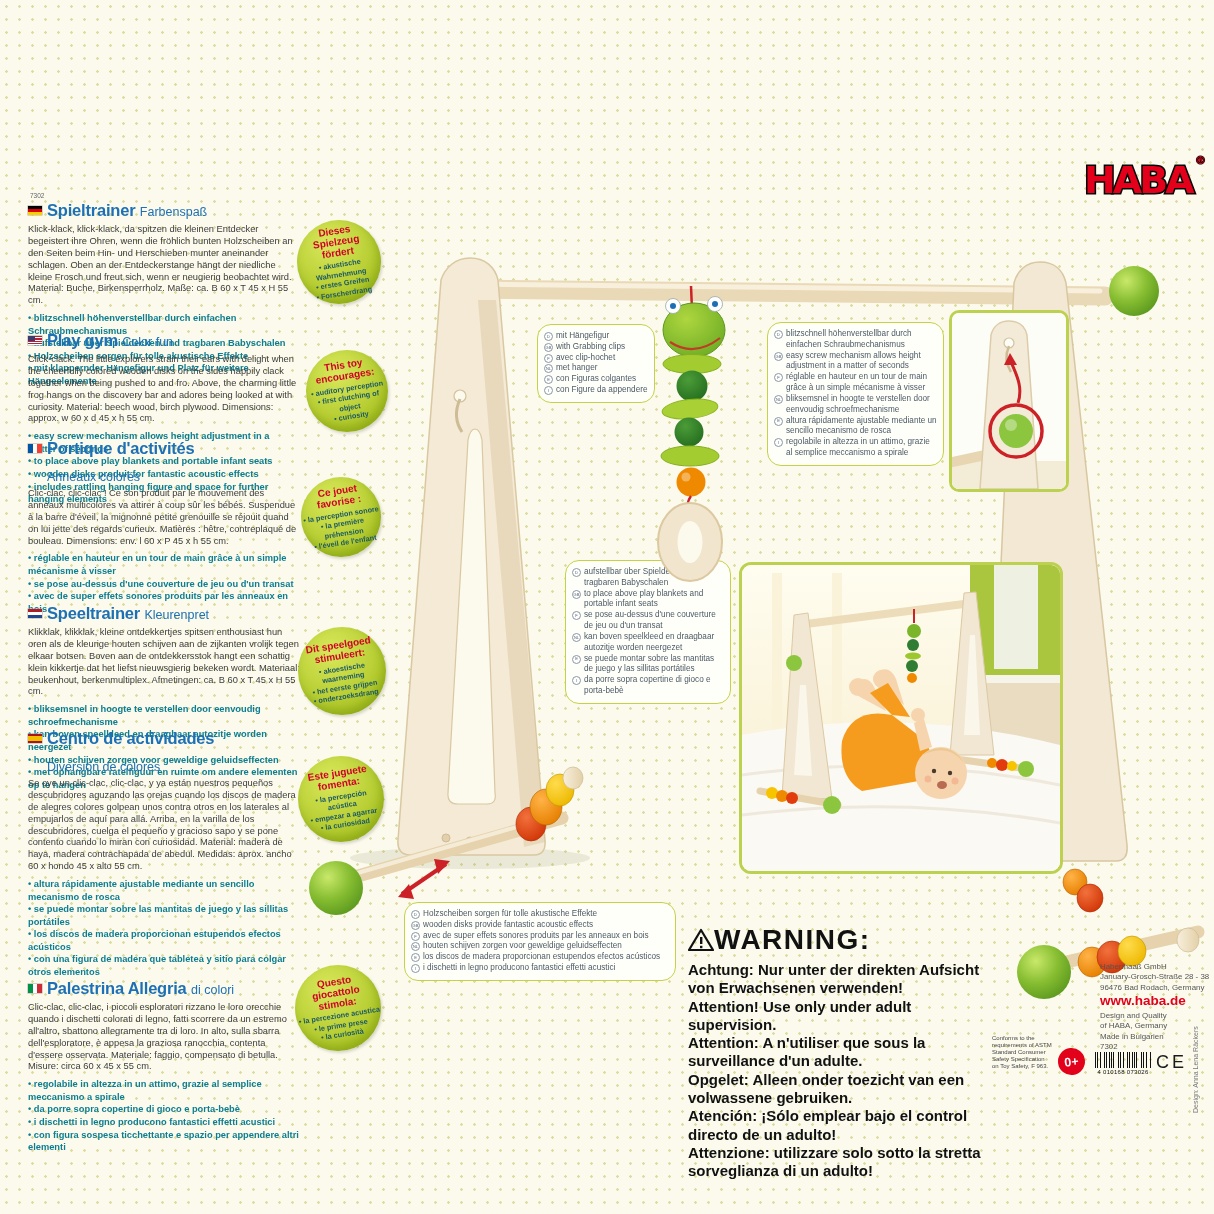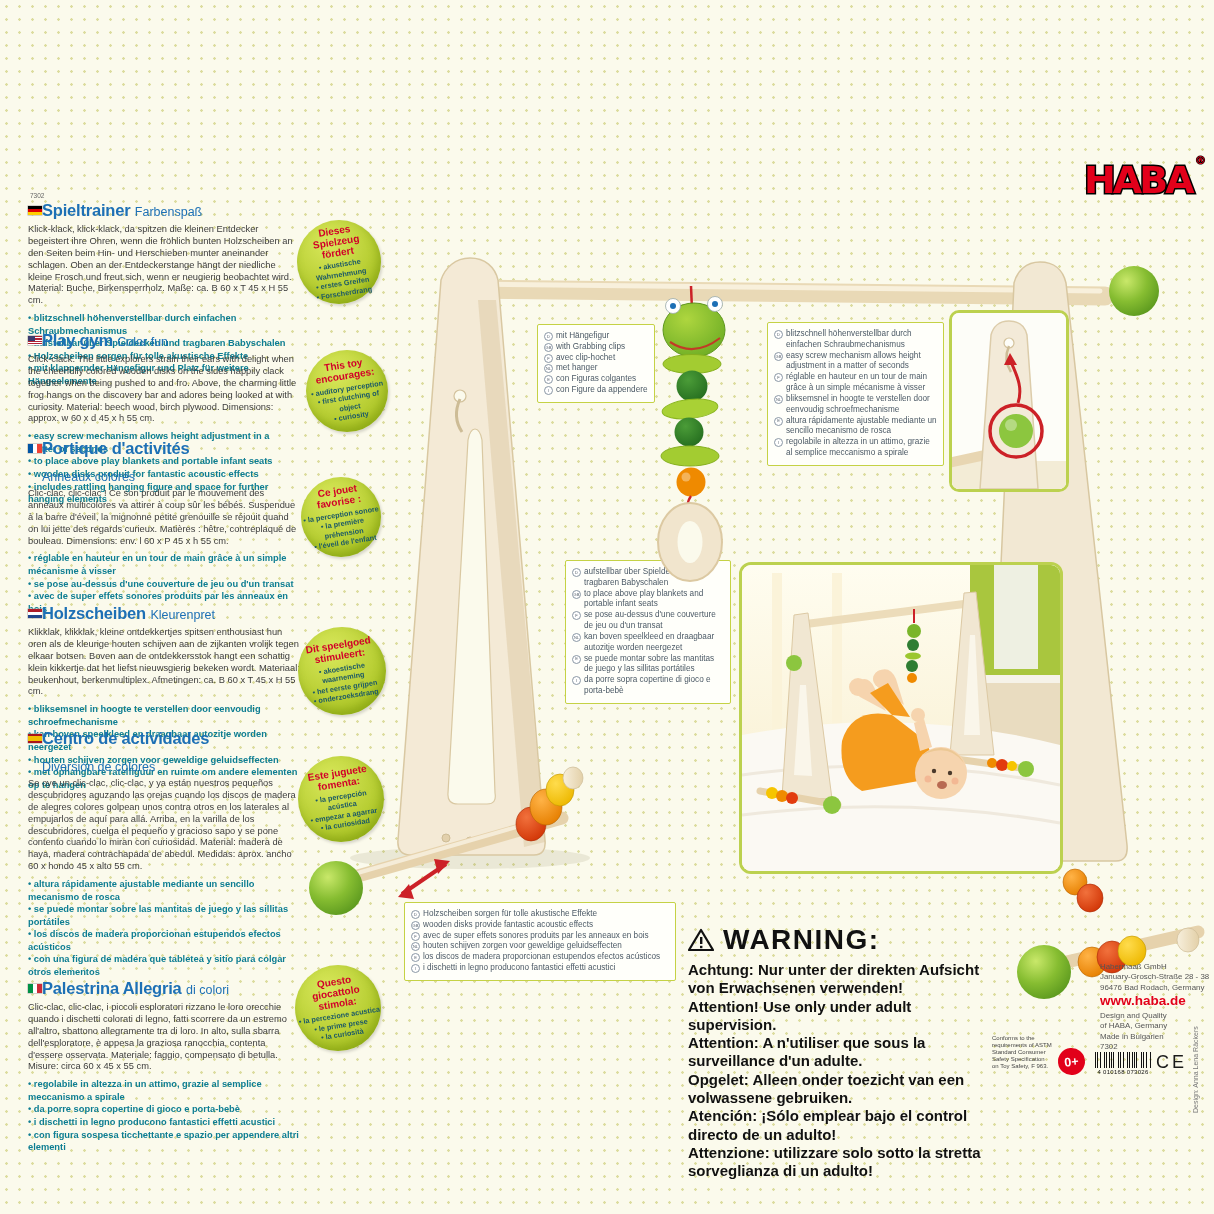--- a/index.html
+++ b/index.html
@@ -9,21 +9,21 @@
     --brand-red:#e2001a; --wood:#f3e9d4; --wood-edge:#d9c8a2;
   }
   *{box-sizing:border-box;}
   body{margin:0;font-family:"Liberation Sans",sans-serif;}
   .page{position:relative;width:1214px;height:1214px;overflow:hidden;
     background-color:var(--page-bg);
     background-image:radial-gradient(circle,var(--dot) 1.1px,rgba(0,0,0,0) 1.5px);
     background-size:13px 13px;}
   
   .section{position:absolute;left:28px;width:272px;}
-  .sec-head{display:flex;align-items:flex-start;}
+  .sec-head{display:flex;align-items:flex-start;gap:5px;}
   .flag{width:14px;height:9px;margin-top:4px;flex:0 0 auto;position:relative;box-shadow:0 0 0 .5px #aaa;}
   .flag-de{background:linear-gradient(#000 33%,#dd0000 33% 66%,#ffce00 66%);}
   .flag-us{background:repeating-linear-gradient(180deg,#b22234 0 1.2px,#fff 1.2px 2.4px);}
   .flag-us::after{content:"";position:absolute;left:0;top:0;width:6.5px;height:5px;background:#3c3b6e;}
   .flag-fr{background:linear-gradient(90deg,#0055a4 33%,#fff 33% 66%,#ef4135 66%);}
   .flag-nl{background:linear-gradient(#ae1c28 33%,#fff 33% 66%,#21468b 66%);}
   .flag-es{background:linear-gradient(#aa151b 25%,#f1bf00 25% 75%,#aa151b 75%);}
   .flag-it{background:linear-gradient(90deg,#009246 33%,#fff 33% 66%,#ce2b37 66%);}
   .sec-title{color:var(--title-blue);font-weight:bold;font-size:16.5px;letter-spacing:-.2px;line-height:1.05;}
   .sec-sub{color:var(--title-blue);font-size:12.5px;font-weight:normal;}
@@ -35,30 +35,30 @@
   
   .badge{position:absolute;border-radius:50%;
     background:radial-gradient(circle at 38% 28%,var(--badge-light),var(--badge-dark) 80%);
     box-shadow:inset -3px -5px 9px rgba(95,125,0,.35),1.5px 2px 3px rgba(0,0,0,.15);
     display:flex;align-items:center;justify-content:center;}
   .badge-inner{transform:rotate(-9deg);text-align:center;width:96%;}
   .badge-title{color:var(--badge-red);font-weight:bold;font-size:10px;line-height:1.08;}
   .badge-items{margin:2px 0 0;padding:0;list-style:none;font-size:7.3px;font-weight:bold;color:var(--badge-item);line-height:1.3;}
   .badge-items li::before{content:"• ";}
   
-  .callout{position:absolute;background:#fffffa;border:1.5px solid var(--callout-border);border-radius:2px;padding:6px;}
+  .callout{position:absolute;background:#fffffa;border:1.5px solid var(--callout-border);border-radius:14px;padding:6px;}
   .callout ul{margin:0;padding:0;list-style:none;}
   .callout li{font-size:8.2px;color:var(--callout-text);line-height:1.32;display:flex;gap:3px;}
   .lang-chip{flex:0 0 auto;width:9px;height:9px;border:.7px solid #8a97a5;border-radius:50%;
     font-size:4px;display:flex;align-items:center;justify-content:center;color:#55606b;margin-top:1px;background:#fff;}
   
   .photo-frame{position:absolute;border:3px solid #bcd14f;border-radius:12px;overflow:hidden;background:#fdfcf5;}
   
   .warning{position:absolute;left:688px;top:924px;width:312px;color:#111;}
-  .warn-title-row{display:flex;align-items:center;gap:9px;}
+  .warn-title-row{display:flex;align-items:center;}
   .warn-title{font-size:28px;font-weight:900;letter-spacing:1.5px;}
   .warn-en{font-size:12.4px;line-height:1.04;margin-top:4px;}
   .warn-multi{font-size:15px;font-weight:bold;line-height:1.22;margin-top:5px;}
   
   .f-company{position:absolute;left:1100px;top:962px;font-size:7.9px;color:#555;line-height:1.32;}
   .f-web{position:absolute;left:1100px;top:993px;font-size:13.5px;font-weight:bold;color:var(--brand-red);}
   .f-origin{position:absolute;left:1100px;top:1011px;font-size:7.9px;color:#555;line-height:1.32;}
   .f-conforms{position:absolute;left:992px;top:1035px;width:60px;font-size:6px;line-height:1.15;color:#444;}
   .f-age{position:absolute;left:1058px;top:1048px;width:27px;height:27px;border-radius:50%;background:var(--brand-red);
     color:#fff;font-weight:bold;font-size:12.5px;display:flex;align-items:center;justify-content:center;transform:rotate(-6deg);}
@@ -191,21 +191,21 @@
     <ul class="sec-bullets">
       <li>réglable en hauteur en un tour de main grâce à un simple mécanisme à visser</li>
       <li>se pose au-dessus d'une couverture de jeu ou d'un transat</li>
       <li>avec de super effets sonores produits par les anneaux en bois</li>
     </ul>
   </div>
 
   <div class="section" style="top:605px">
     <div class="sec-head">
         <span class="flag flag-nl"></span>
-      <div class="titles"><span class="sec-title">Holzscheiben</span>
+      <div class="titles"><span class="sec-title">Speeltrainer</span>
         <span class="sec-sub">Kleurenpret</span></div>
       </div>
     <div class="sec-body">Klikklak, klikklak, kleine ontdekkertjes spitsen enthousiast hun oren als de kleurige houten schijven aan de zijkanten vrolijk tegen elkaar botsen. Boven aan de ontdekkersstok hangt een schattig klein kikkertje dat het liefst nieuwsgierig bekeken wordt. Materiaal: beukenhout, berkenmultiplex. Afmetingen: ca. B 60 x T 45 x H 55 cm.</div>
     <ul class="sec-bullets">
       <li>bliksemsnel in hoogte te verstellen door eenvoudig schroefmechanisme</li>
       <li>kan boven speelkleed en draagbaar autozitje worden neergezet</li>
       <li>houten schijven zorgen voor geweldige geluidseffecten</li>
       <li>met ophangbare ratelfiguur en ruimte om andere elementen op te hangen</li>
     </ul>
   </div>

